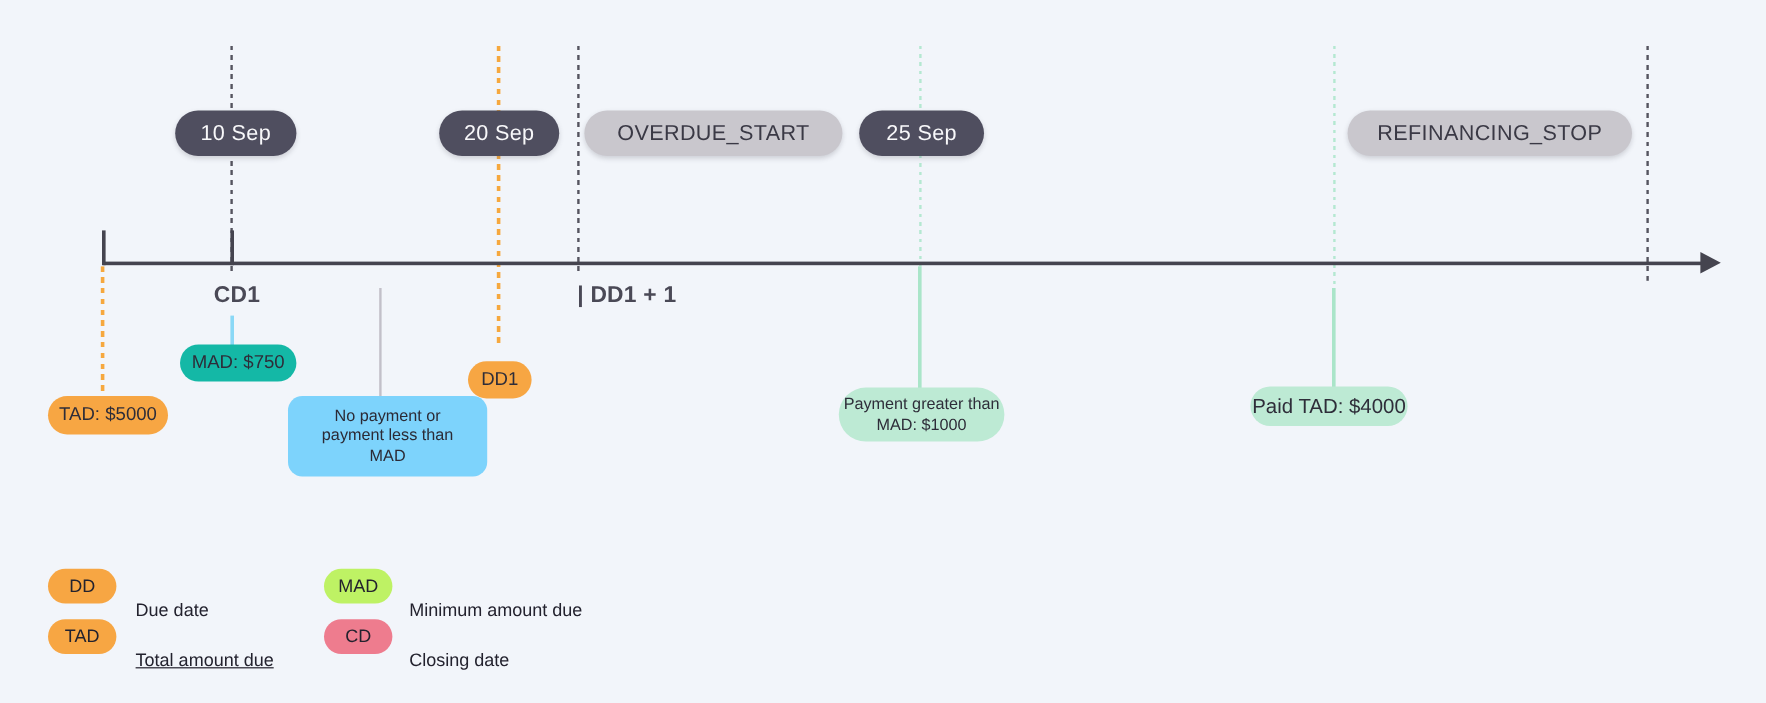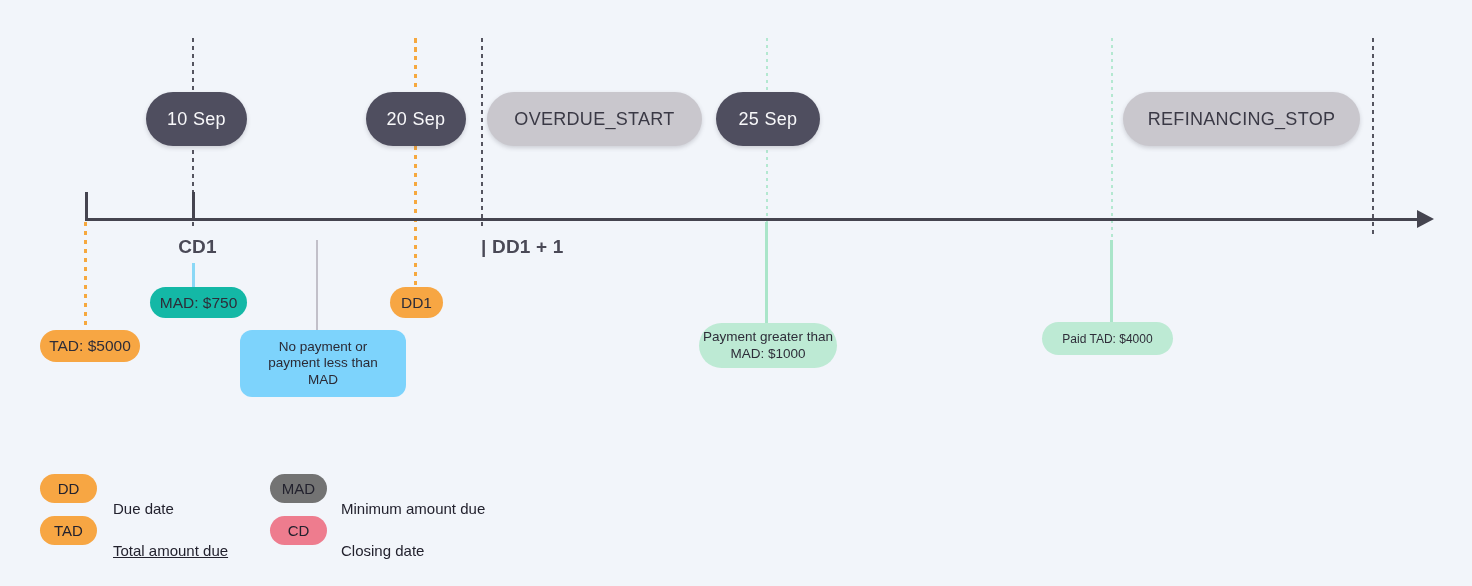--- a/index.html
+++ b/index.html
@@ -49,21 +49,21 @@
 
   
   .pill {
     position: absolute;
     display: flex; align-items: center; justify-content: center;
     border-radius: 999px;
     z-index: 3;
     white-space: nowrap;
   }
   .pill.top {
-    top: 92px; height: 54px;
+    top: 92px; height: 38px;
     font-size: 18px; letter-spacing: 0.3px;
     box-shadow: 0 2px 4px rgba(73, 72, 88, 0.22);
   }
   .pill.dark { background: #4f4e5f; color: #f8f8fa; }
   .pill.graypill { background: #c9c7cd; color: #3a3945; }
   .pill.orange { background: #f7a643; color: #2e2d39; }
   .pill.blue { background: #14b8a6; color: #2e2d39; }
   .pill.mint { background: #bdead4; color: #2e2d39; }
 
   .pill.mid { font-size: 15.5px; }
@@ -133,27 +133,27 @@
   <div class="pill top dark" style="left:366px;  width:100px;">20 Sep</div>
   <div class="pill top graypill" style="left:487px;  width:215px;">OVERDUE_START</div>
   <div class="pill top dark" style="left:716px;  width:104px;">25 Sep</div>
   <div class="pill top graypill" style="left:1123px; width:237px;">REFINANCING_STOP</div>
 
   <div class="axis-label" style="left:170px; width:55px; text-align:center;">CD1</div>
   <div class="axis-label" style="left:481px;">| DD1 + 1</div>
 
   <div class="pill mid orange" style="left:40px;  top:330px; width:100px; height:32px;">TAD: $5000</div>
   <div class="pill mid blue" style="left:150px; top:287px; width:97px;  height:31px;">MAD: $750</div>
-  <div class="pill mid orange" style="left:390px; top:287px; width:53px;  height:31px;">DD1</div>
+  <div class="pill mid orange" style="left:390px; top:301px; width:53px;  height:31px;">DD1</div>
   <div class="note-box">No payment or payment less than MAD</div>
   <div class="pill mint mint-note" style="left:699px; top:323px; width:138px; height:45px;">Payment greater than MAD: $1000</div>
-  <div class="pill mint" style="left:1042px; top:322px; width:131px; height:33px; font-size:12px;">Paid TAD: $4000</div>
+  <div class="pill mint" style="left:1042px; top:322px; width:131px; height:33px; font-size:17px;">Paid TAD: $4000</div>
 
   <div class="legend-pill orange" style="left:40px;  top:474px; background:#f7a643;">DD</div>
   <div class="legend-label" style="left:113px; top:474px;">Due date</div>
   <div class="legend-pill orange" style="left:40px;  top:516px; background:#f7a643;">TAD</div>
   <div class="legend-label" style="left:113px; top:516px;text-decoration:underline;">Total amount due</div>
-  <div class="legend-pill blue" style="left:270px; top:474px; background:#737373;">MAD</div>
+  <div class="legend-pill blue" style="left:270px; top:474px; background:#bef264;">MAD</div>
   <div class="legend-label" style="left:341px; top:474px;">Minimum amount due</div>
   <div class="legend-pill pink" style="left:270px; top:516px; background:#ee7c8e;">CD</div>
   <div class="legend-label" style="left:341px; top:516px;">Closing date</div>
 
 </div>
 
 </body></html>

